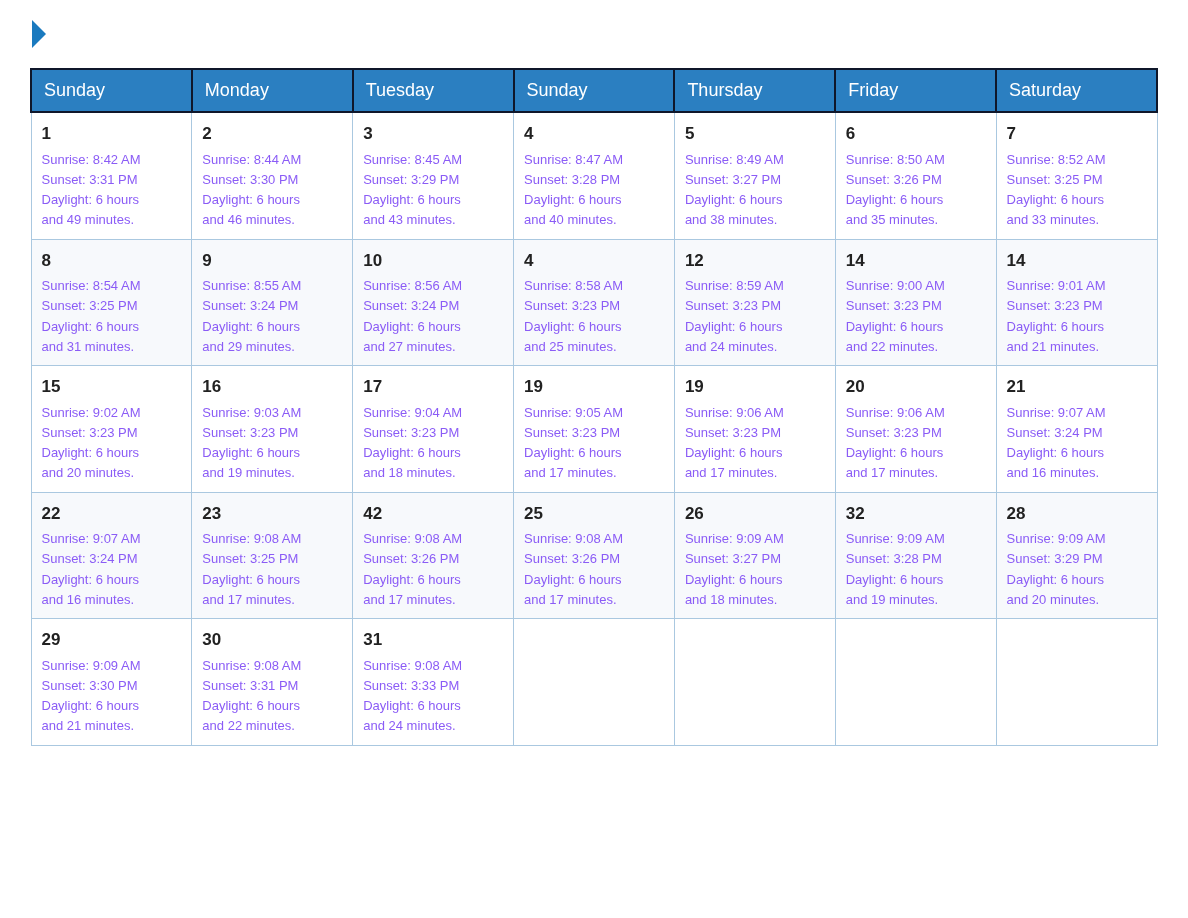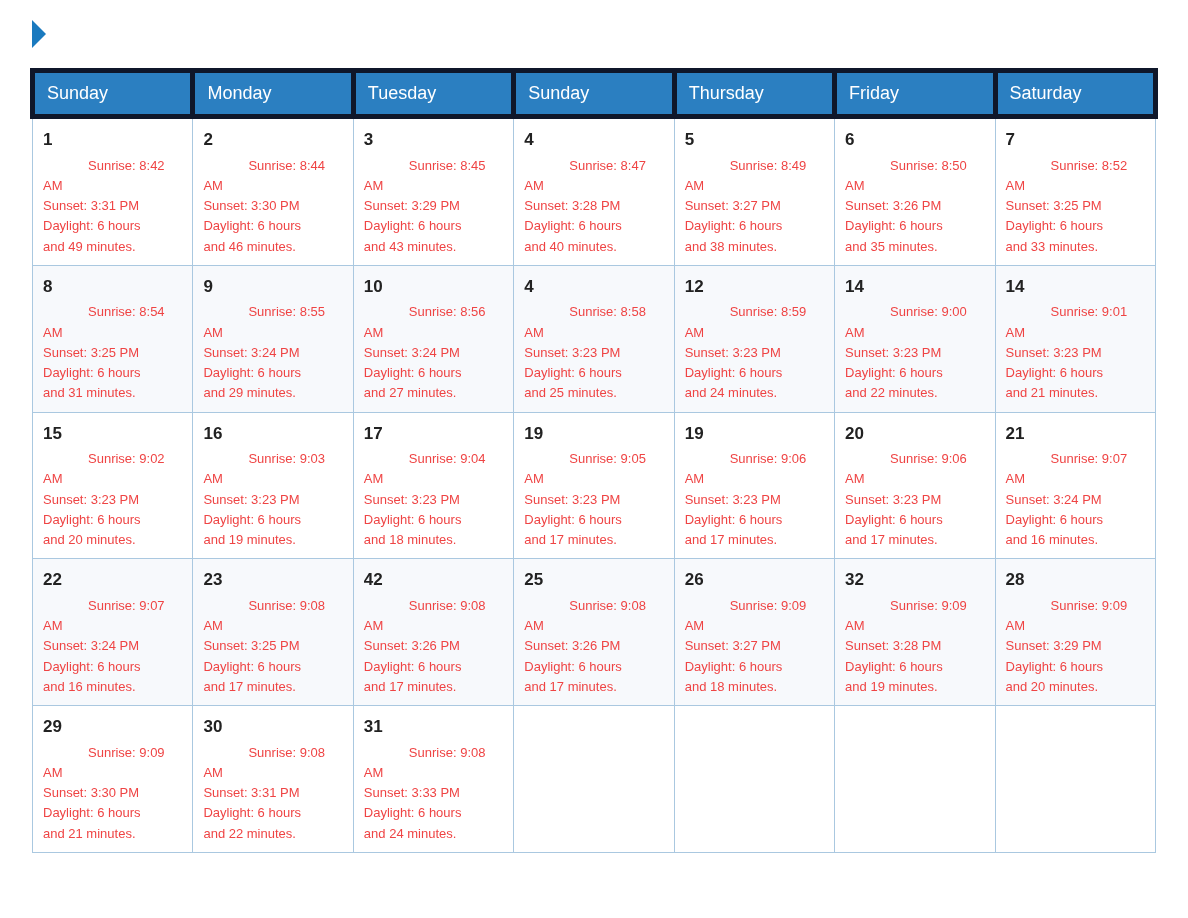--- a/index.html
+++ b/index.html
@@ -66,43 +66,42 @@
       border-collapse: collapse;
       border: 1px solid #2b7fc1;
     }
     .calendar-table th {
       background-color: #2b7fc1;
       color: #ffffff;
       font-size: 18px;
       font-weight: normal;
       padding: 10px 12px;
       text-align: left;
-      border: 5px solid #0f172a;
+      border: 2px solid #0f172a;
     }
     .calendar-table td {
       vertical-align: top;
       padding: 8px 10px;
       border: 1px solid #aac8e0;
       width: 14.28%;
       font-size: 13.5px;
       color: #333;
       line-height: 1.5;
     }
     .day-number {
       font-size: 17px;
       font-weight: bold;
       color: #222;
       display: block;
       margin-bottom: 3px;
     }
     .day-info {
       font-size: 13px;
-      color: #ef4444;
+      color: #8b5cf6;
       line-height: 1.55;
-      margin-left: 45px;
     }
     .empty-cell {
       background: #fff;
     }
     tr:nth-child(even) td {
       background-color: #f7f9fc;
     }
     tr:nth-child(odd) td {
       background-color: #ffffff;
     }

